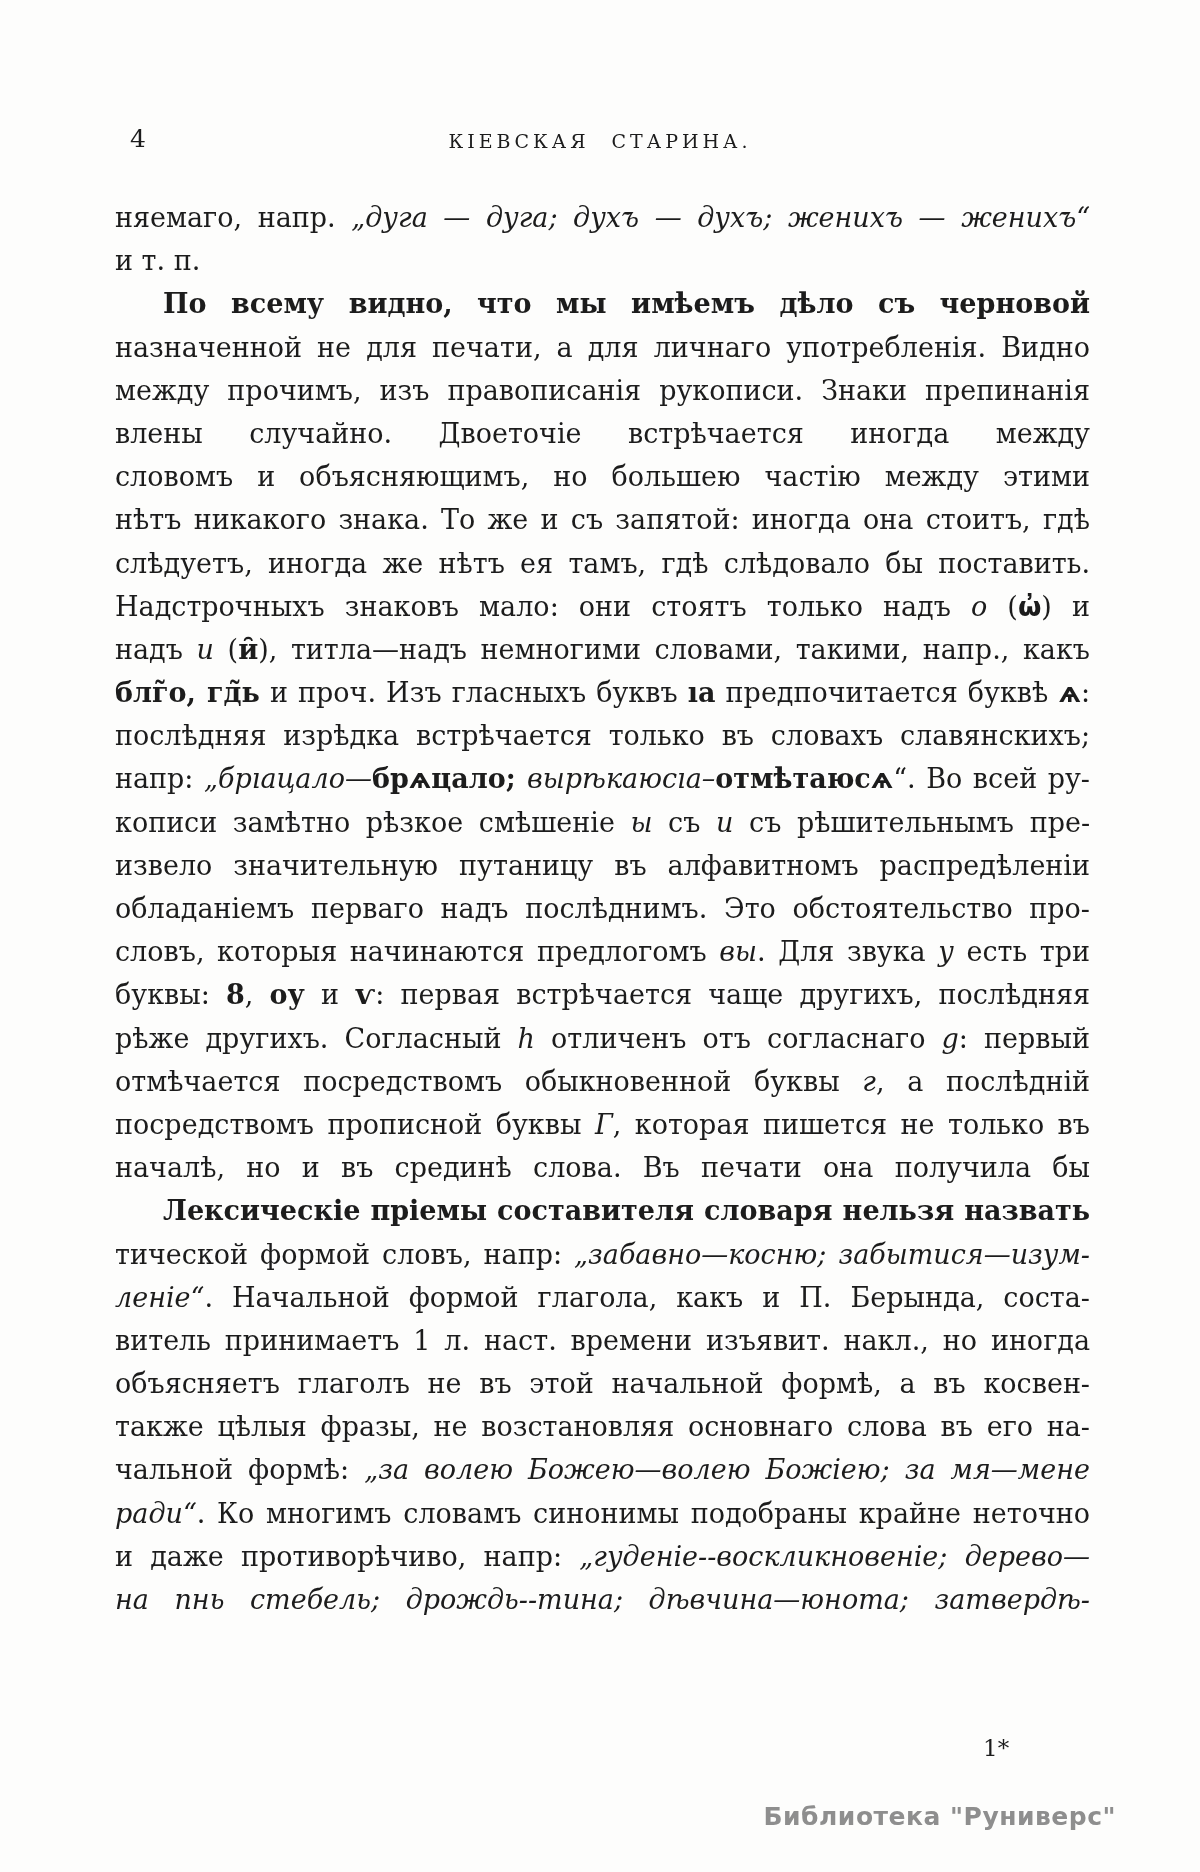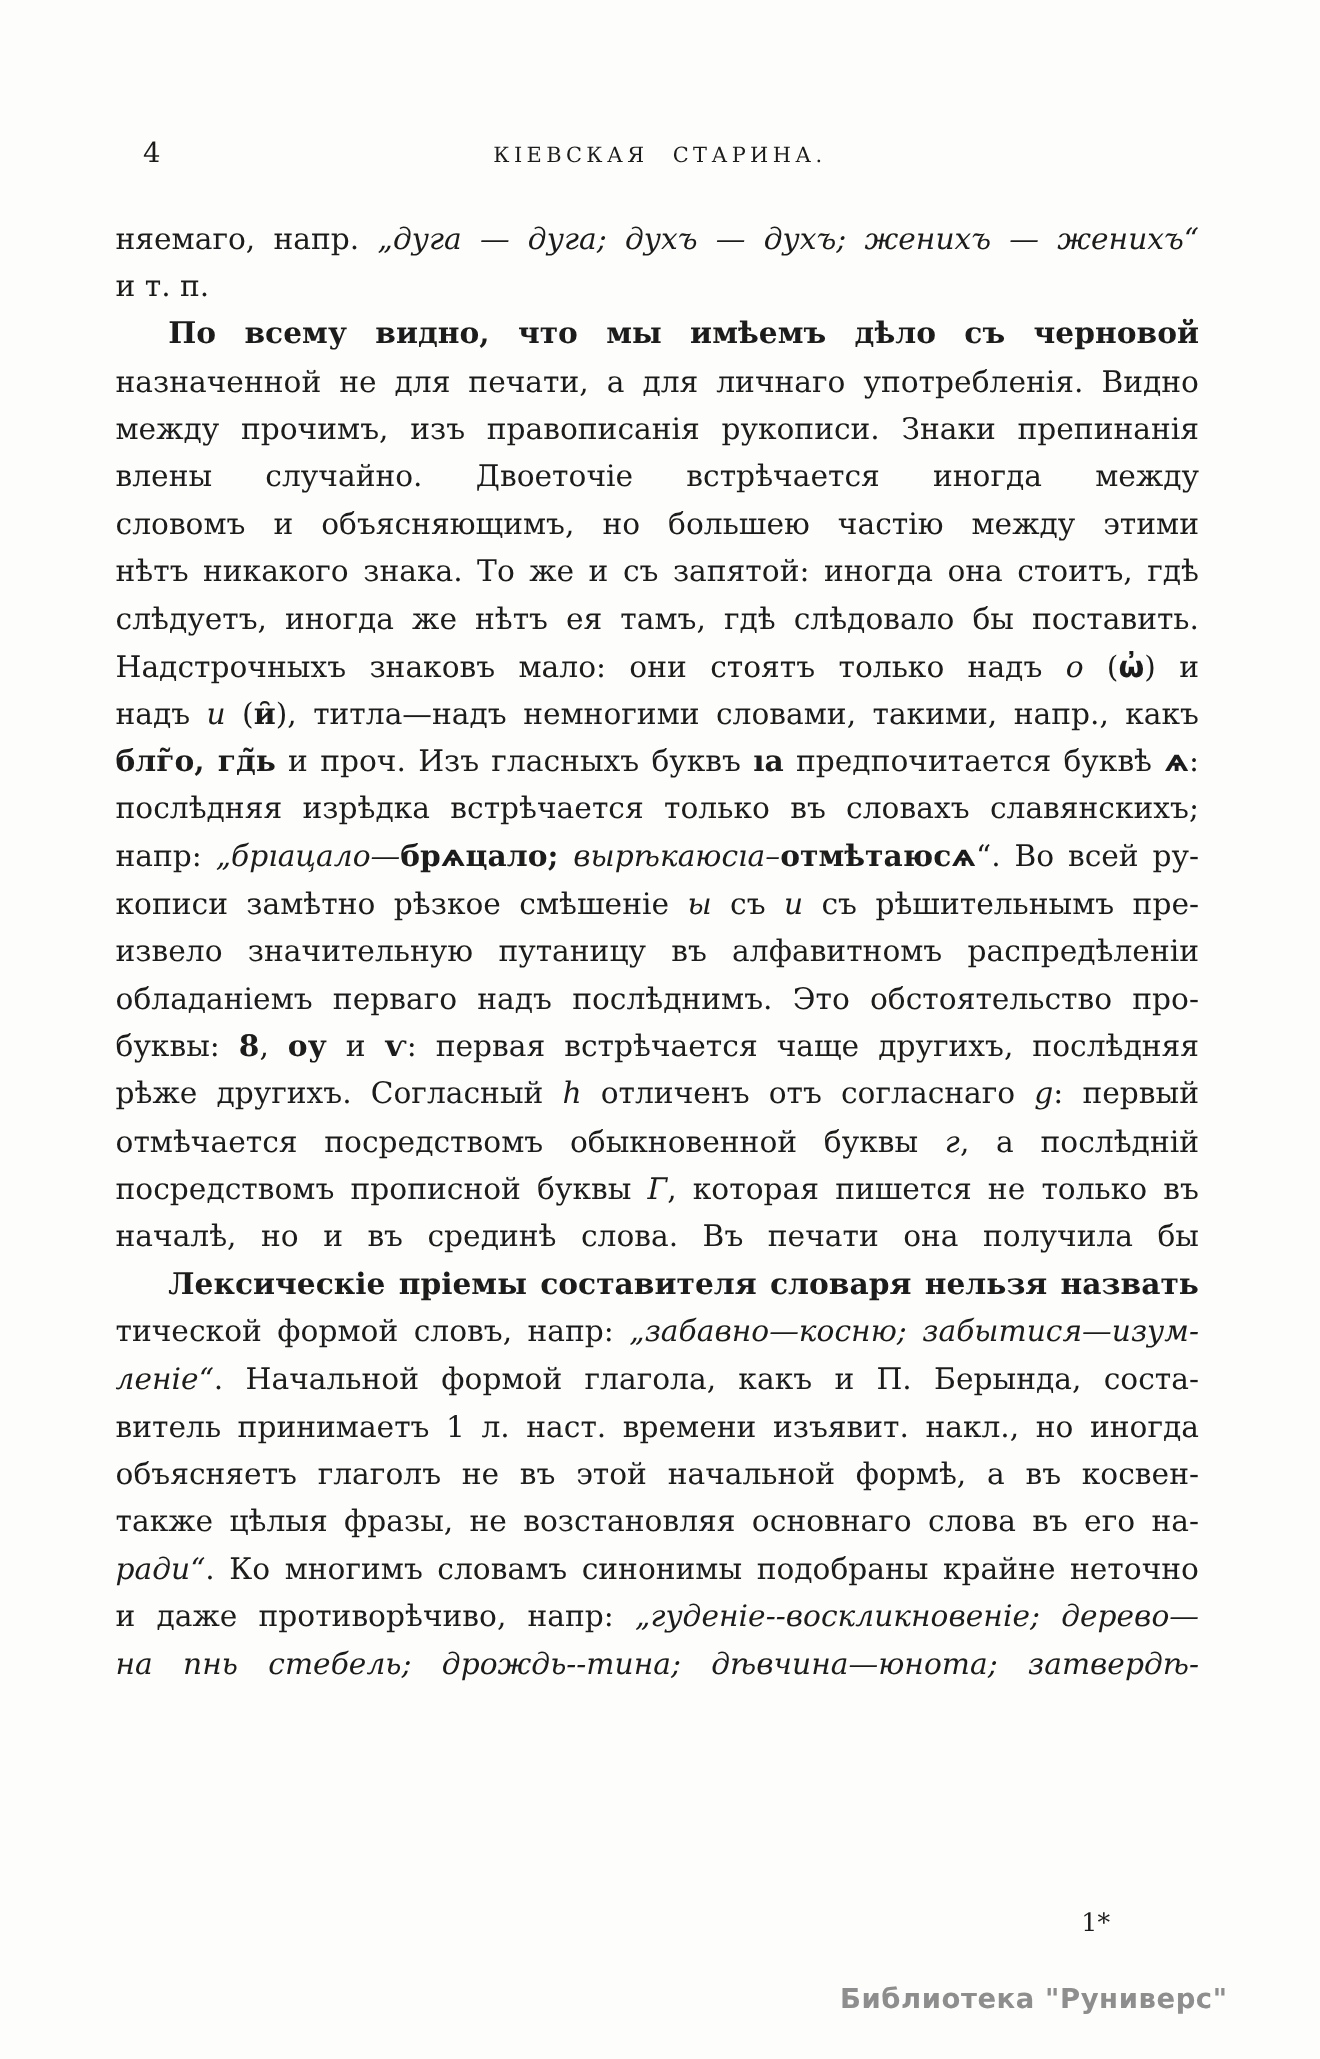--- a/index.html
+++ b/index.html
@@ -12,21 +12,21 @@
   .runtitle{
     position:absolute;left:0;top:130px;width:1200px;text-align:center;
     font-size:19px;letter-spacing:4px;word-spacing:12px;
   }
   .text{
     position:absolute;left:105px;top:196px;width:985px;
     font-size:27px;line-height:43.2px;
   }
   .line{
     text-align:justify;text-align-last:justify;
-    height:43.2px;overflow:hidden;white-space:normal;
+    height:43.2px;overflow:hidden;white-space:normal;margin-left:10px;
   }
   .line.short{text-align-last:left;}
   .line.indent{text-indent:48px;font-weight:bold;}
   .it{font-style:italic;}
   .cs{font-weight:bold;}
   .sig{position:absolute;left:983px;top:1735px;font-size:23px;}
   .wm{
     position:absolute;right:84px;top:1802px;
     font-family:"DejaVu Sans","Liberation Sans",sans-serif;
     font-weight:bold;font-size:25px;color:#8e8e8e;letter-spacing:.5px;
@@ -51,31 +51,33 @@
     <div class="line"><span>нѣтъ никакого знака. То же и съ запятой: иногда она стоитъ, гдѣ</span></div>
     <div class="line"><span>слѣдуетъ, иногда же нѣтъ ея тамъ, гдѣ слѣдовало бы поставить.</span></div>
     <div class="line"><span>Надстрочныхъ знаковъ мало: они стоятъ только надъ </span><span class="it">о</span><span> (</span><span class="cs">ѡ̓</span><span>) и</span></div>
     <div class="line"><span>надъ </span><span class="it">и</span><span> (</span><span class="cs">и̑</span><span>), титла—надъ немногими словами, такими, напр., какъ</span></div>
     <div class="line"><span class="cs">блг̃о, гд̃ь</span><span> и проч. Изъ гласныхъ буквъ </span><span class="cs">ıа</span><span> предпочитается буквѣ </span><span class="cs">ѧ</span><span>:</span></div>
     <div class="line"><span>послѣдняя изрѣдка встрѣчается только въ словахъ славянскихъ;</span></div>
     <div class="line"><span>напр: </span><span class="it">„брıацало—</span><span class="cs">брѧцало; </span><span class="it">вырѣкаюсıа–</span><span class="cs">отмѣтаюсѧ</span><span>“. Во всей ру-</span></div>
     <div class="line"><span>кописи замѣтно рѣзкое смѣшеніе </span><span class="it">ы</span><span> съ </span><span class="it">и</span><span> съ рѣшительнымъ пре-</span></div>
     <div class="line"><span>извело значительную путаницу въ алфавитномъ распредѣленіи</span></div>
     <div class="line"><span>обладаніемъ перваго надъ послѣднимъ. Это обстоятельство про-</span></div>
+    <div class="line"><span>словъ, которыя начинаются предлогомъ </span><span class="it">вы</span><span>. Для звука </span><span class="it">у</span><span> есть три</span></div>
     <div class="line"><span>буквы: </span><span class="cs">8</span><span>, </span><span class="cs">оу</span><span> и </span><span class="cs">ѵ</span><span>: первая встрѣчается чаще другихъ, послѣдняя</span></div>
     <div class="line"><span>рѣже другихъ. Согласный </span><span class="it">h</span><span> отличенъ отъ согласнаго </span><span class="it">g</span><span>: первый</span></div>
     <div class="line"><span>отмѣчается посредствомъ обыкновенной буквы </span><span class="it">г</span><span>, а послѣдній</span></div>
     <div class="line"><span>посредствомъ прописной буквы </span><span class="it">Г</span><span>, которая пишется не только въ</span></div>
     <div class="line"><span>началѣ, но и въ срединѣ слова. Въ печати она получила бы</span></div>
     <div class="line indent"><span>Лексическіе пріемы составителя словаря нельзя назвать удач-</span></div>
     <div class="line"><span>тической формой словъ, напр: </span><span class="it">„забавно—косню; забытися—изум-</span></div>
     <div class="line"><span class="it">леніе“</span><span>. Начальной формой глагола, какъ и П. Берында, соста-</span></div>
     <div class="line"><span>витель принимаетъ 1 л. наст. времени изъявит. накл., но иногда</span></div>
     <div class="line"><span>объясняетъ глаголъ не въ этой начальной формѣ, а въ косвен-</span></div>
     <div class="line"><span>также цѣлыя фразы, не возстановляя основнаго слова въ его на-</span></div>
+    <div class="line"><span>чальной формѣ: </span><span class="it">„за волею Божею—волею Божіею; за мя—мене</span></div>
     <div class="line"><span class="it">ради“</span><span>. Ко многимъ словамъ синонимы подобраны крайне неточно</span></div>
     <div class="line"><span>и даже противорѣчиво, напр: </span><span class="it">„гуденіе--воскликновеніе; дерево—</span></div>
     <div class="line"><span class="it">на пнь стебель; дрождь--тина; дѣвчина—юнота; затвердѣ-</span></div>
   </div>
 
   <div class="sig">1*</div>
   <div class="wm">Библиотека "Руниверс"</div>
 
 </div>
 

